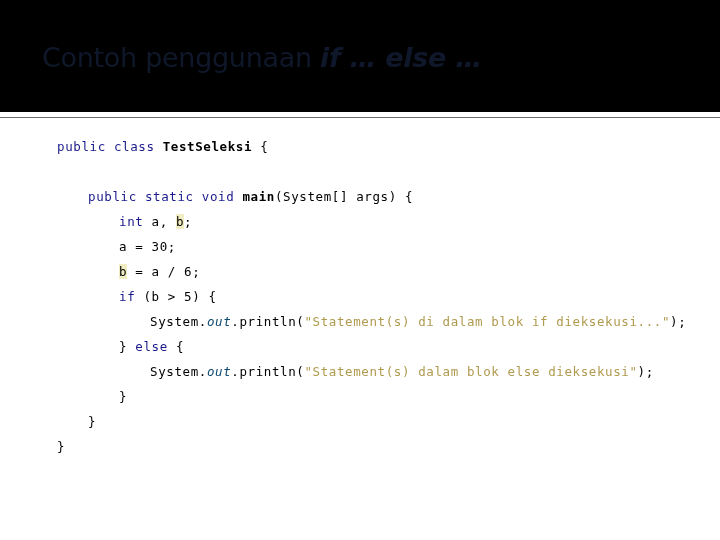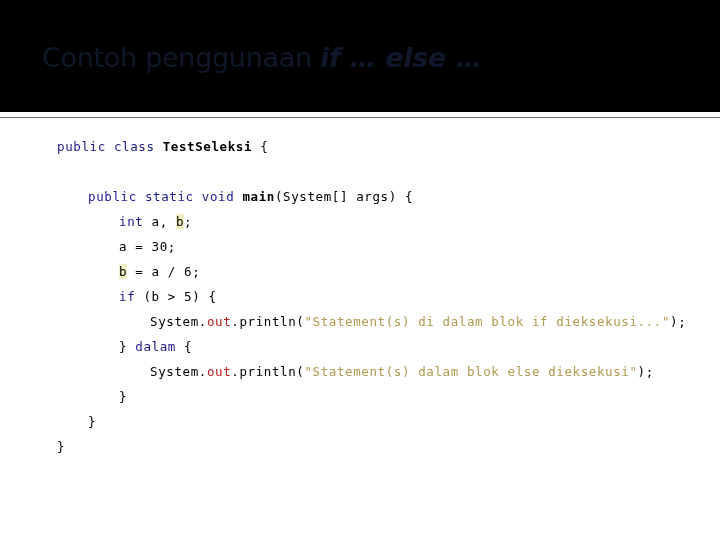--- a/index.html
+++ b/index.html
@@ -80,21 +80,21 @@
   .ln6  { top: 158px; padding-left: 119px; }
   .ln7  { top: 183px; padding-left: 150px; }
   .ln8  { top: 208px; padding-left: 119px; }
   .ln9  { top: 233px; padding-left: 150px; }
   .ln10 { top: 258px; padding-left: 119px; }
   .ln11 { top: 283px; padding-left: 88px; }
   .ln12 { top: 308px; padding-left: 57px; }
 
   .kw      { color: #1a1a8c; }
   .ident-b { color: #000000; font-weight: bold; }
-  .green-i { color: #b91c1c; }
+  .green-i { color: #0c4a6e; font-style: italic; }
   .str     { color: #B09A4E; }
   .hl      { background: #F0EDC2; }
 </style>
 </head>
 <body>
 
 <div class="header-band"></div>
 
 <div class="slide-title">
   <span>Contoh penggunaan </span><span class="em">if … else …</span>
@@ -104,18 +104,18 @@
 
 <div class="code-body">
   <div class="code-line ln0"><span class="kw">public class </span><span class="ident-b">TestSeleksi</span><span> {</span></div>
   <div class="code-line ln1"></div>
   <div class="code-line ln2"><span class="kw">public static void </span><span class="ident-b">main</span><span>(System[] args) {</span></div>
   <div class="code-line ln3"><span class="kw">int</span><span> a, </span><span class="hl">b</span><span>;</span></div>
   <div class="code-line ln4"><span>a = 30;</span></div>
   <div class="code-line ln5"><span class="hl">b</span><span> = a / 6;</span></div>
   <div class="code-line ln6"><span class="kw">if</span><span> (b &gt; 5) {</span></div>
   <div class="code-line ln7"><span>System.</span><span class="green-i">out</span><span>.println(</span><span class="str">"Statement(s) di dalam blok if dieksekusi..."</span><span>);</span></div>
-  <div class="code-line ln8"><span>} </span><span class="kw">dalam</span><span> {</span></div>
+  <div class="code-line ln8"><span>} </span><span class="kw">else</span><span> {</span></div>
   <div class="code-line ln9"><span>System.</span><span class="green-i">out</span><span>.println(</span><span class="str">"Statement(s) dalam blok else dieksekusi"</span><span>);</span></div>
   <div class="code-line ln10"><span>}</span></div>
   <div class="code-line ln11"><span>}</span></div>
   <div class="code-line ln12"><span>}</span></div>
 </div>
 
 </body></html>

